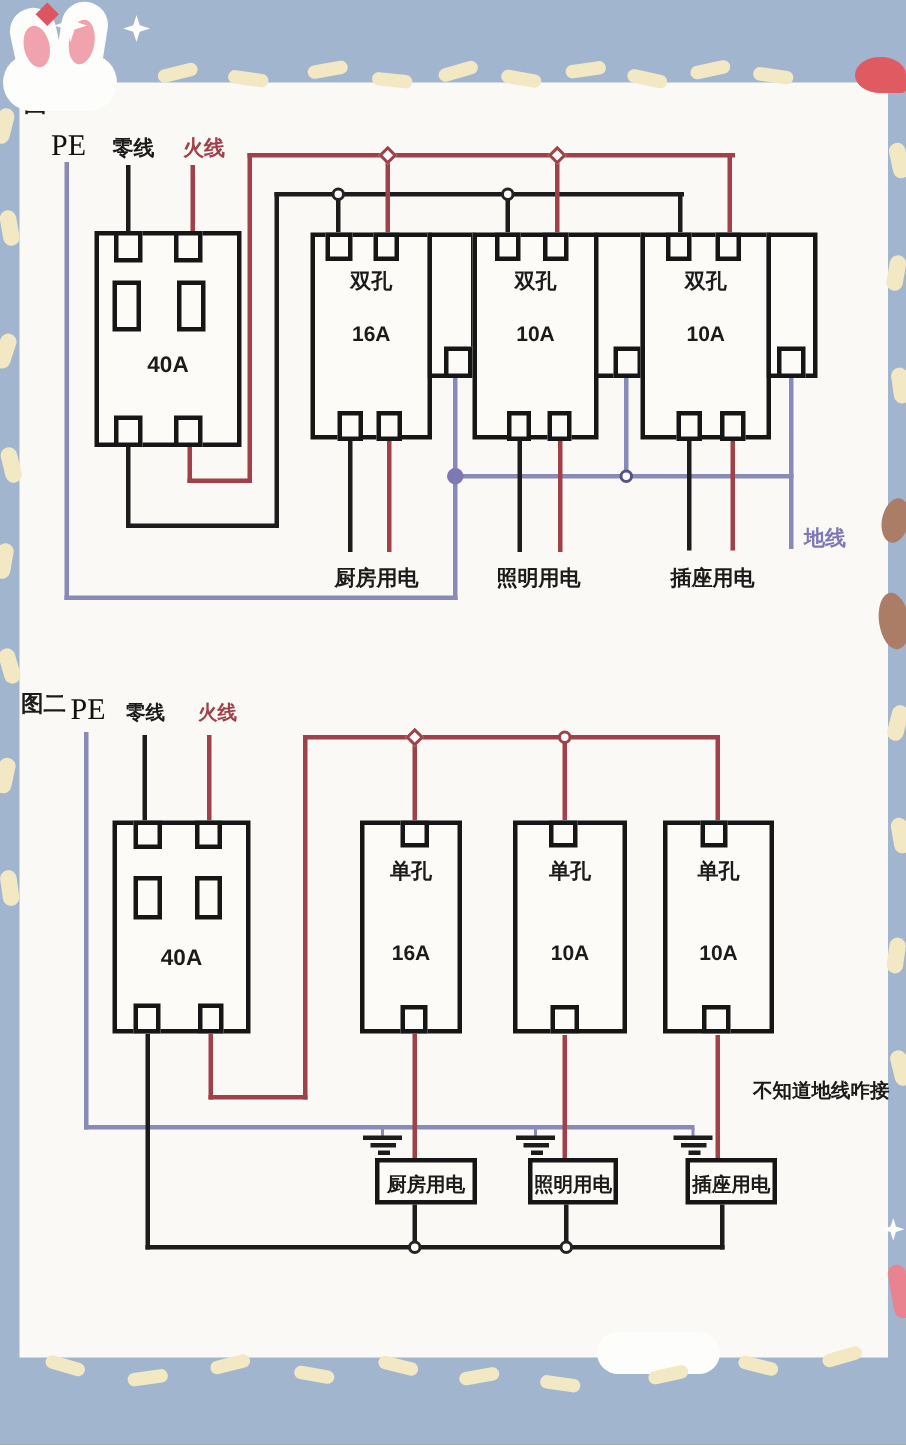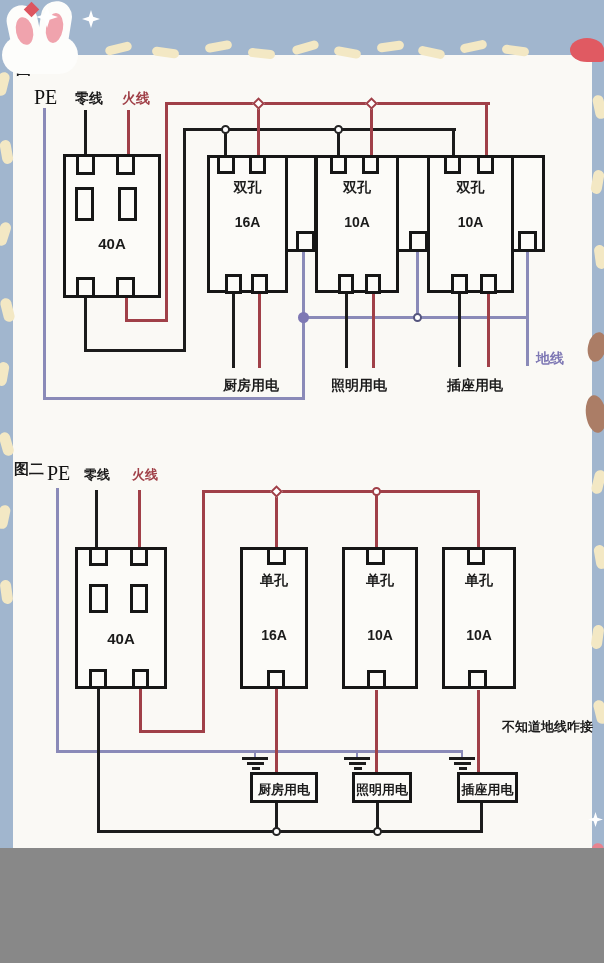--- a/index.html
+++ b/index.html
@@ -1,16 +1,16 @@
 <!DOCTYPE html>
 <html><head>
 <meta charset="utf-8">
 <style>
   html,body{margin:0;padding:0;background:#888;}
-  .page{position:relative;width:604px;height:848px;background:#a1b6ce;overflow:hidden;
+  .page{position:relative;width:604px;height:963px;background:#a1b6ce;overflow:hidden;
         font-family:"Liberation Sans","DejaVu Sans",sans-serif;}
   .panel{position:absolute;left:13px;top:55px;width:579px;height:850px;background:#faf9f5;}
   .w{position:absolute;}
   .neu{background:#1c1c1c;}
   .liv{background:#a04048;}
   .gnd{background:#8a8ab8;}
   .box{position:absolute;border:3px solid #161616;background:#fcfbf8;box-sizing:border-box;}
   .term{position:absolute;border:3px solid #161616;background:#fcfbf8;box-sizing:border-box;}
   .lbl{position:absolute;font-weight:bold;color:#1b1b1b;white-space:nowrap;}
   .ctr{text-align:center;}

